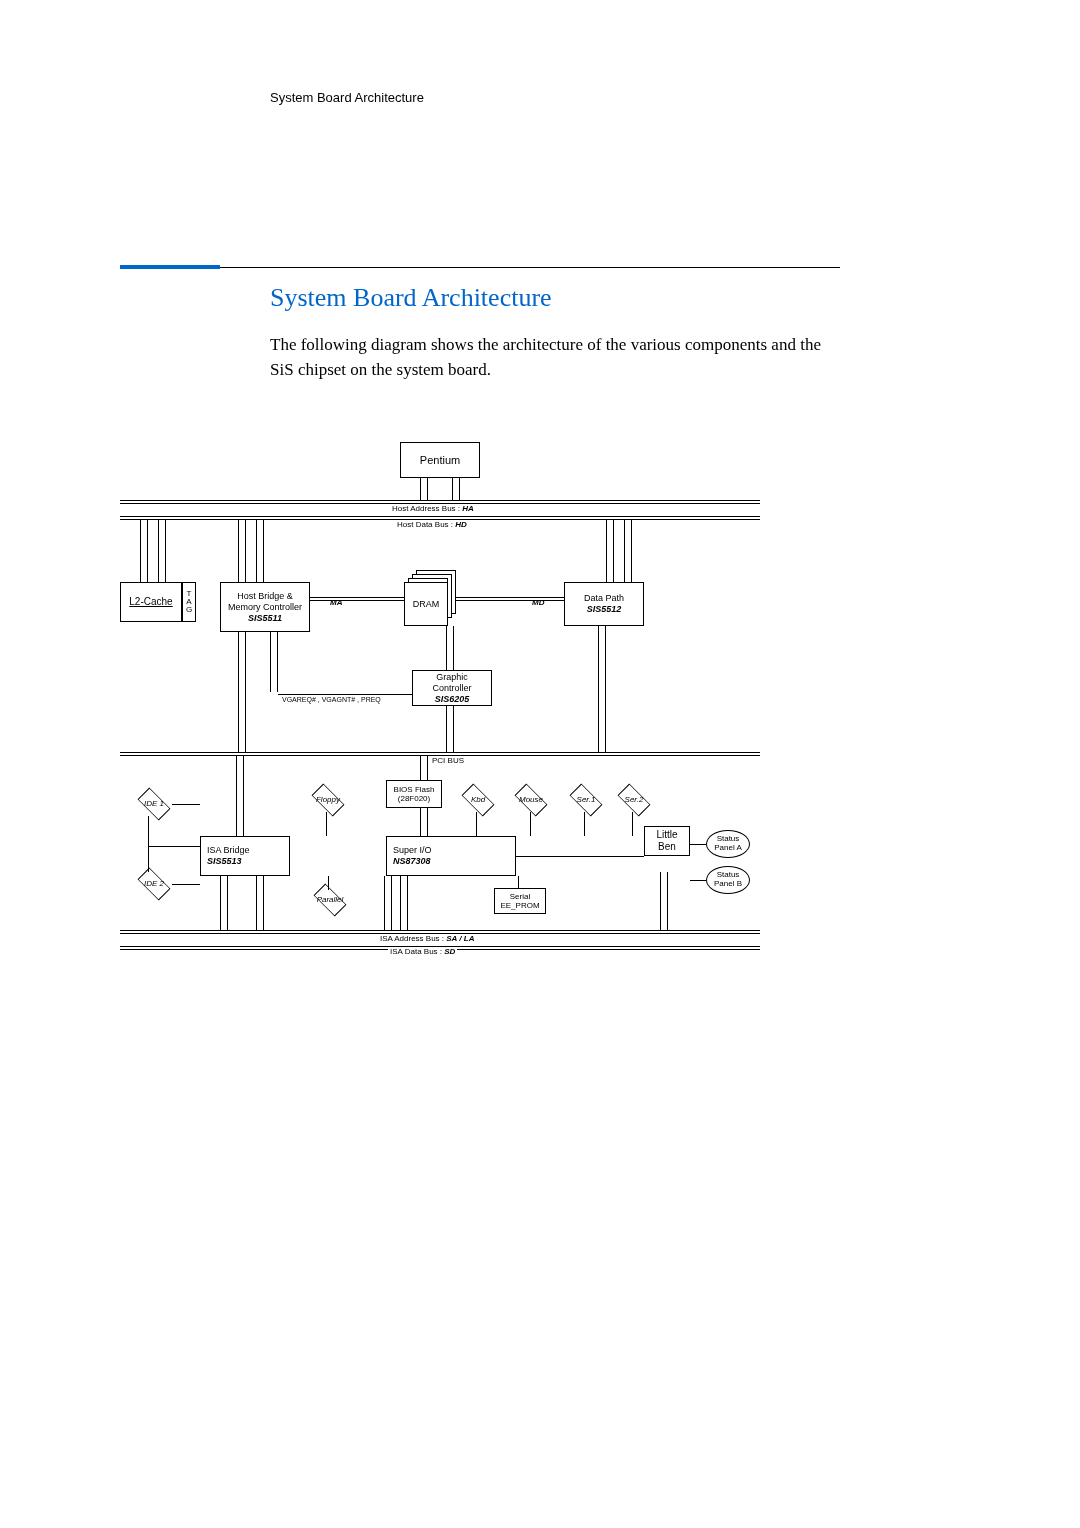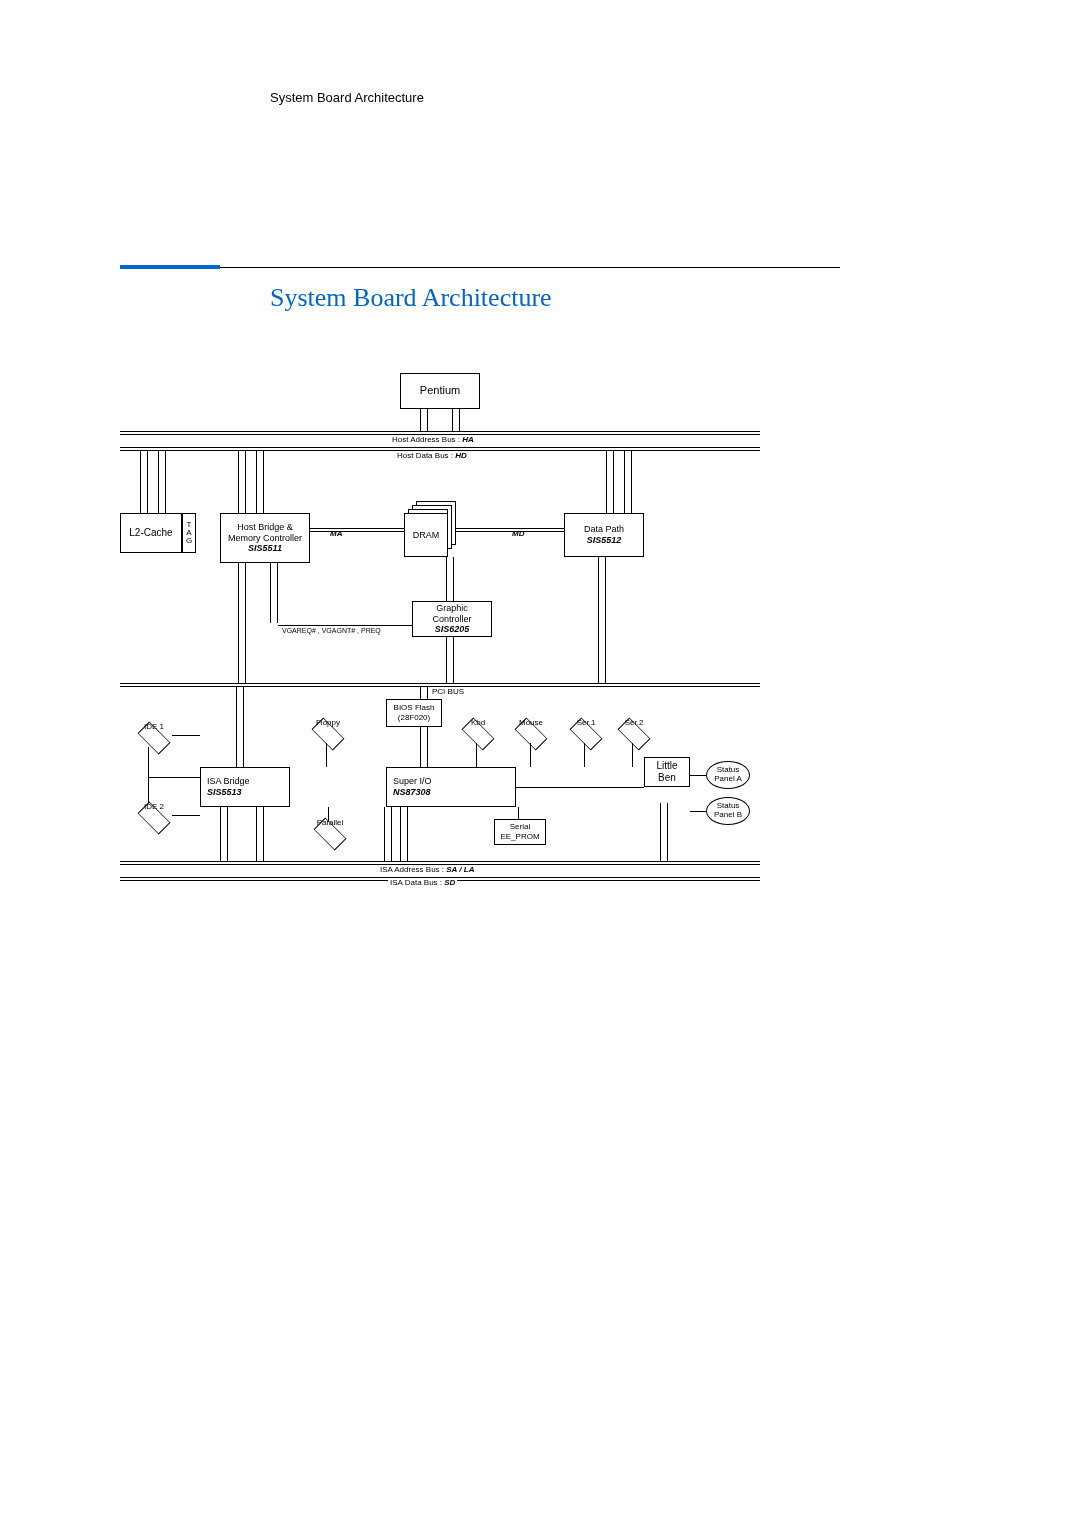--- a/index.html
+++ b/index.html
@@ -81,21 +81,23 @@
     align-items: center;
     padding: 2px 4px;
     line-height: 1.2;
   }
   .box .chip { font-weight: bold; font-style: italic; }
   .diamond {
     position: absolute;
     width: 40px;
     height: 24px;
     display: flex;
+    align-items: center;
     justify-content: center;
+    font-style: italic;
   }
   .diamond::before {
     content: "";
     position: absolute;
     width: 28px;
     height: 28px;
     border: 1px solid #000;
     transform: rotate(45deg) scaleY(0.55);
     background: #fff;
   }
@@ -151,20 +153,21 @@
 
 <div class="page">
   <div class="header-sub">System Board Architecture</div>
 
   <div class="rule-row">
     <span class="blue-rule"></span>
       <span class="thin-rest"></span>
   </div>
 
   <h2 class="section-title">System Board Architecture</h2>
+  <p class="body-text">The following diagram shows the architecture of the various components and the SiS chipset on the system board.</p>
 
   <div class="diagram">
 
     <div class="box" style="left:280px; top:0; width:80px; height:36px; font-size:11px;">
       <span>Pentium</span>
     </div>
 
     <div class="arrow-v" style="left:300px; top:36px; height:22px;"></div>
     <div class="arrow-v" style="left:332px; top:36px; height:22px;"></div>
 
@@ -180,40 +183,40 @@
       <b>HD</b>
     </div>
 
     <div class="arrow-v" style="left:20px; top:78px; height:62px;"></div>
     <div class="arrow-v" style="left:38px; top:78px; height:62px;"></div>
     <div class="arrow-v" style="left:118px; top:78px; height:62px;"></div>
     <div class="arrow-v" style="left:136px; top:78px; height:62px;"></div>
     <div class="arrow-v" style="left:486px; top:78px; height:62px;"></div>
     <div class="arrow-v" style="left:504px; top:78px; height:62px;"></div>
 
-    <div class="box" style="left:0px; top:140px; width:62px; height:40px; font-size:10px;">
+    <div class="box" style="left:0px; top:140px; width:62px; height:40px; font-size:10px;text-decoration:underline;">
       <span>L2-Cache</span>
     </div>
 
     <div class="box" style="left:62px; top:140px; width:14px; height:40px; font-size:8px; line-height:1;">
       <span style="white-space:pre">T
 A
 G</span>
     </div>
 
     <div class="box" style="left:100px; top:140px; width:90px; height:50px;">
       <span>Host Bridge &amp;</span>
       <span>Memory Controller</span>
       <span class="chip">SIS5511</span>
     </div>
 
     <div style="position:absolute; left:190px; top:155px; width:96px; border-top:1px solid #000; border-bottom:1px solid #000; height:4px;"></div>
     <div class="small-bold-italic" style="position:absolute; left:210px; top:156px;">MA</div>
     <div style="position:absolute; left:326px; top:155px; width:118px; border-top:1px solid #000; border-bottom:1px solid #000; height:4px;"></div>
-    <div class="small-bold-italic" style="position:absolute; left:392px; top:156px;">MD</div>
+    <div class="small-bold-italic" style="position:absolute; left:412px; top:156px;">MD</div>
 
     <div class="stack-shadow" style="left:296px; top:128px; width:40px; height:44px;"></div>
     <div class="stack-shadow" style="left:292px; top:132px; width:40px; height:44px;"></div>
     <div class="stack-shadow" style="left:288px; top:136px; width:40px; height:44px;"></div>
     <div class="box" style="left:284px; top:140px; width:44px; height:44px;">
       <span>DRAM</span>
     </div>
 
     <div class="box" style="left:444px; top:140px; width:80px; height:44px;">
       <span>Data Path</span>
@@ -257,21 +260,21 @@
       <span class="chip">SIS5513</span>
     </div>
     <div class="arrow-v" style="left:100px; top:434px; height:54px;"></div>
     <div class="arrow-v" style="left:136px; top:434px; height:54px;"></div>
 
     <div class="diamond" style="left:184px; top:346px; width:48px;">
         <span>Floppy</span>
       </div>
     <div style="position:absolute; left:206px; top:370px; height:24px; border-left:1px solid #000;"></div>
 
-    <div class="box" style="left:266px; top:326px; width:56px; height:28px; font-size:8px;">
+    <div class="box" style="left:266px; top:338px; width:56px; height:28px; font-size:8px;">
       <span>BIOS Flash</span>
       <span>(28F020)</span>
     </div>
 
     <div class="diamond" style="left:338px; top:346px;">
         <span>Kbd</span>
       </div>
     <div class="diamond" style="left:388px; top:346px; width:46px;">
         <span>Mouse</span>
       </div>

